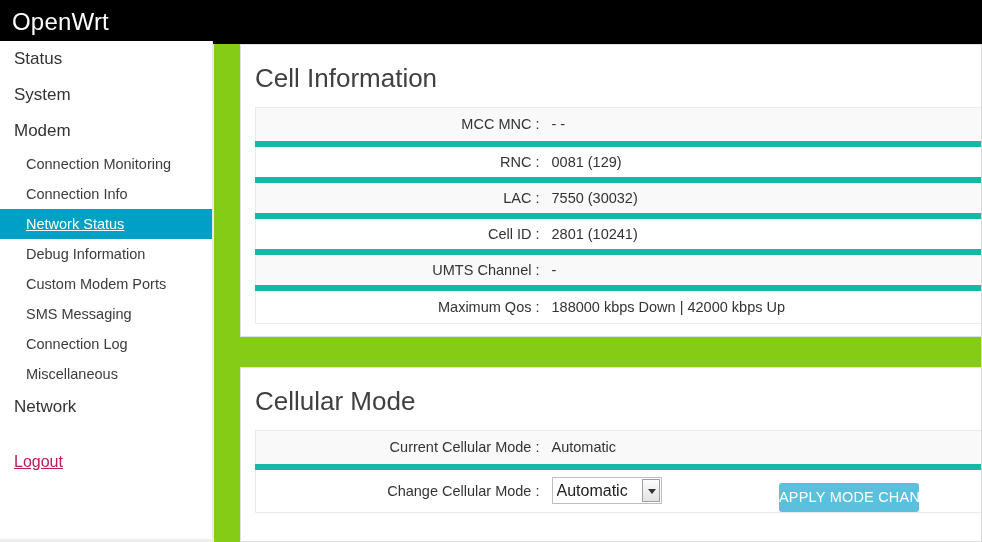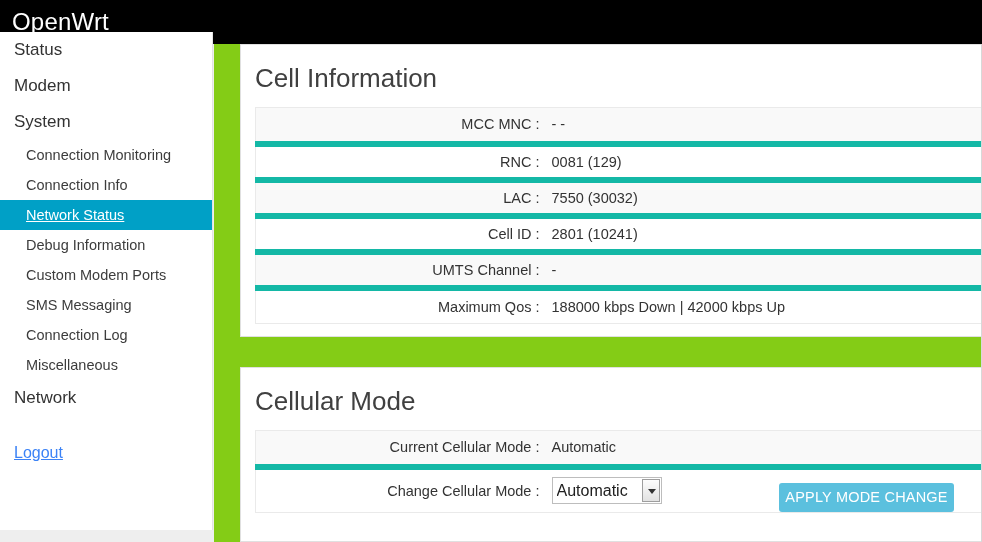--- a/index.html
+++ b/index.html
@@ -31,21 +31,21 @@
     font-size: 24px;
     color: #ffffff;
     letter-spacing: 0.2px;
     line-height: 30px;
     white-space: nowrap;
   }
 
   
   #sidebar {
     position: absolute;
-    left: 0; top: 32px;
+    left: 0; top: 41px;
     width: 213px;
     height: 498px;
     background: #ffffff;
     border-right: 1px solid #e3e3e3;
     overflow: hidden;
   }
   .nav-top {
     display: block;
     padding: 6px 0 6px 14px;
     font-size: 17px;
@@ -65,21 +65,21 @@
   }
   .nav-sub.active {
     background: #00a0c6;
     color: #ffffff;
     text-decoration: underline;
   }
   #logout-link {
     display: inline-block;
     margin: 26px 0 0 14px;
     font-size: 16px;
-    color: #3b82f6;
+    color: #be185d;
     text-decoration: underline;
     line-height: 22px;
     white-space: nowrap;
   }
 
   
   #content {
     position: absolute;
     left: 214px; top: 44px;
     width: 768px;
@@ -172,21 +172,21 @@
     border-left: 4px solid transparent;
     border-right: 4px solid transparent;
     border-top: 5px solid #333333;
   }
 
   
   .apply-btn {
     position: absolute;
     left: 538px;
     top: 115px;
-    width: 175px;
+    width: 140px;
     height: 29px;
     background: #5bc0de;
     border: none;
     border-radius: 3px;
     color: #ffffff;
     font-family: "Liberation Sans", sans-serif;
     font-size: 14.5px;
     letter-spacing: 0.2px;
     line-height: 29px;
     text-align: center;
@@ -207,22 +207,22 @@
 <body>
 
 <div id="app">
 
   <div id="header">
     <div id="brand">OpenWrt</div>
   </div>
 
   <nav id="sidebar">
     <a class="nav-top">Status</a>
+    <a class="nav-top">System</a>
     <a class="nav-top">Modem</a>
-    <a class="nav-top">System</a>
 
     <a class="nav-sub">Connection Monitoring</a>
     <a class="nav-sub">Connection Info</a>
     <a class="nav-sub active">Network Status</a>
     <a class="nav-sub">Debug Information</a>
     <a class="nav-sub">Custom Modem Ports</a>
     <a class="nav-sub">SMS Messaging</a>
     <a class="nav-sub">Connection Log</a>
     <a class="nav-sub">Miscellaneous</a>
 

